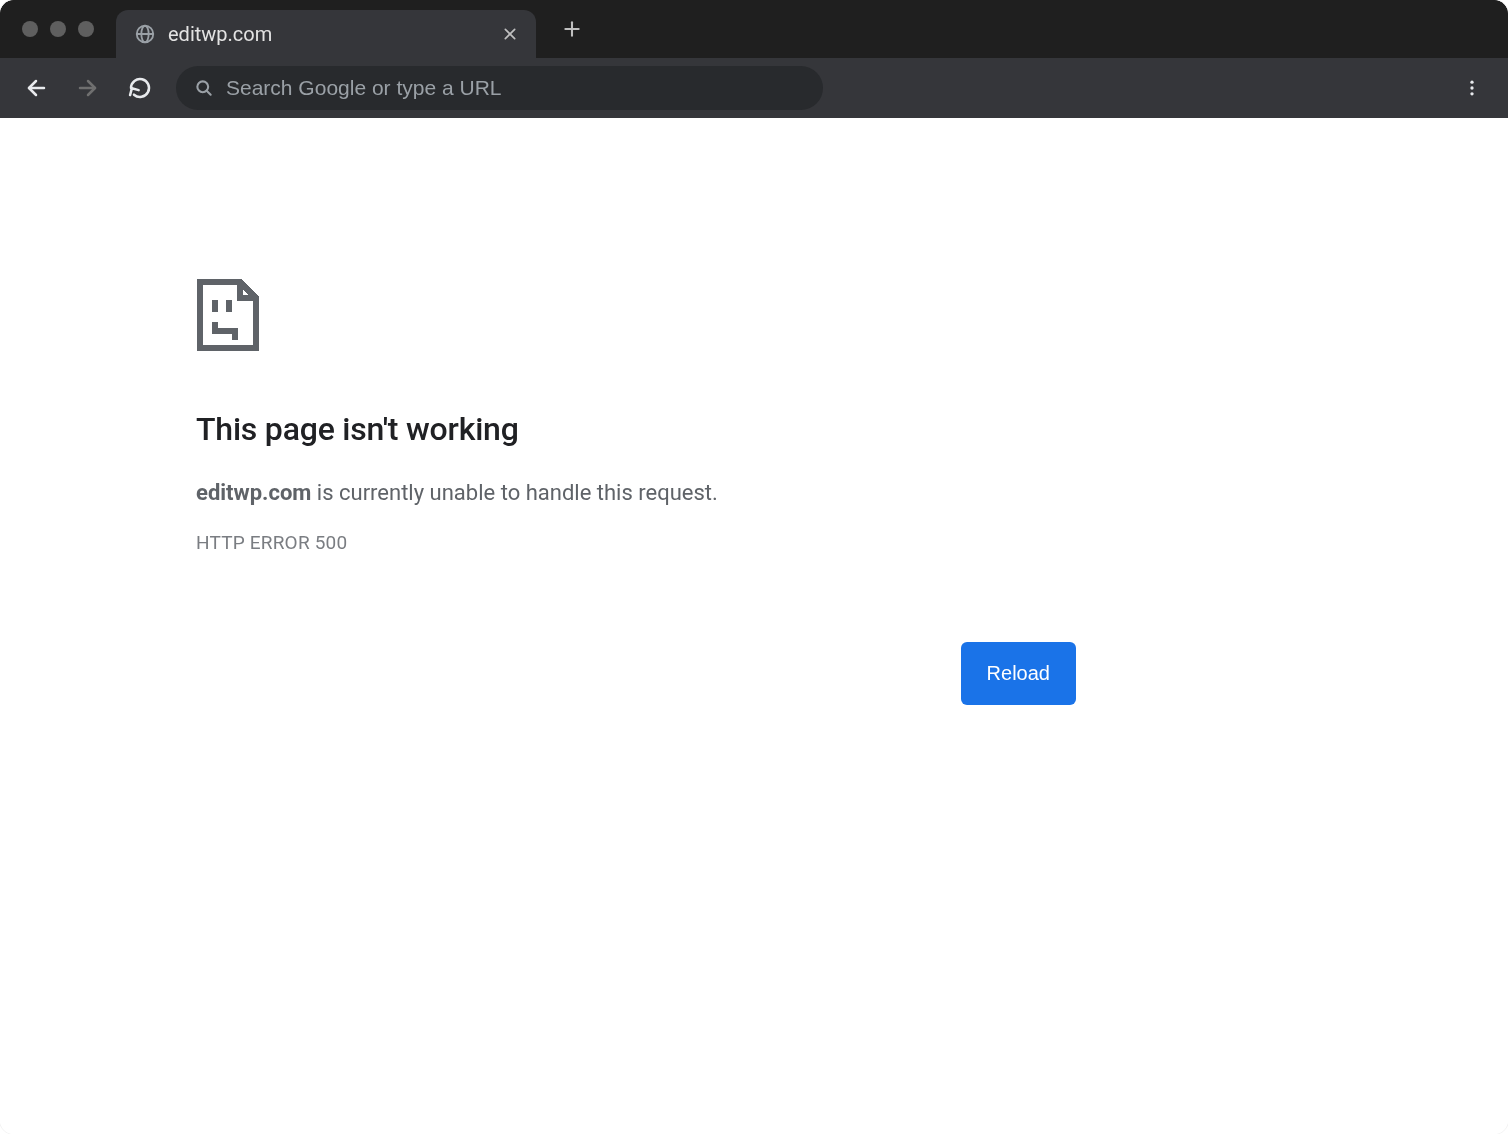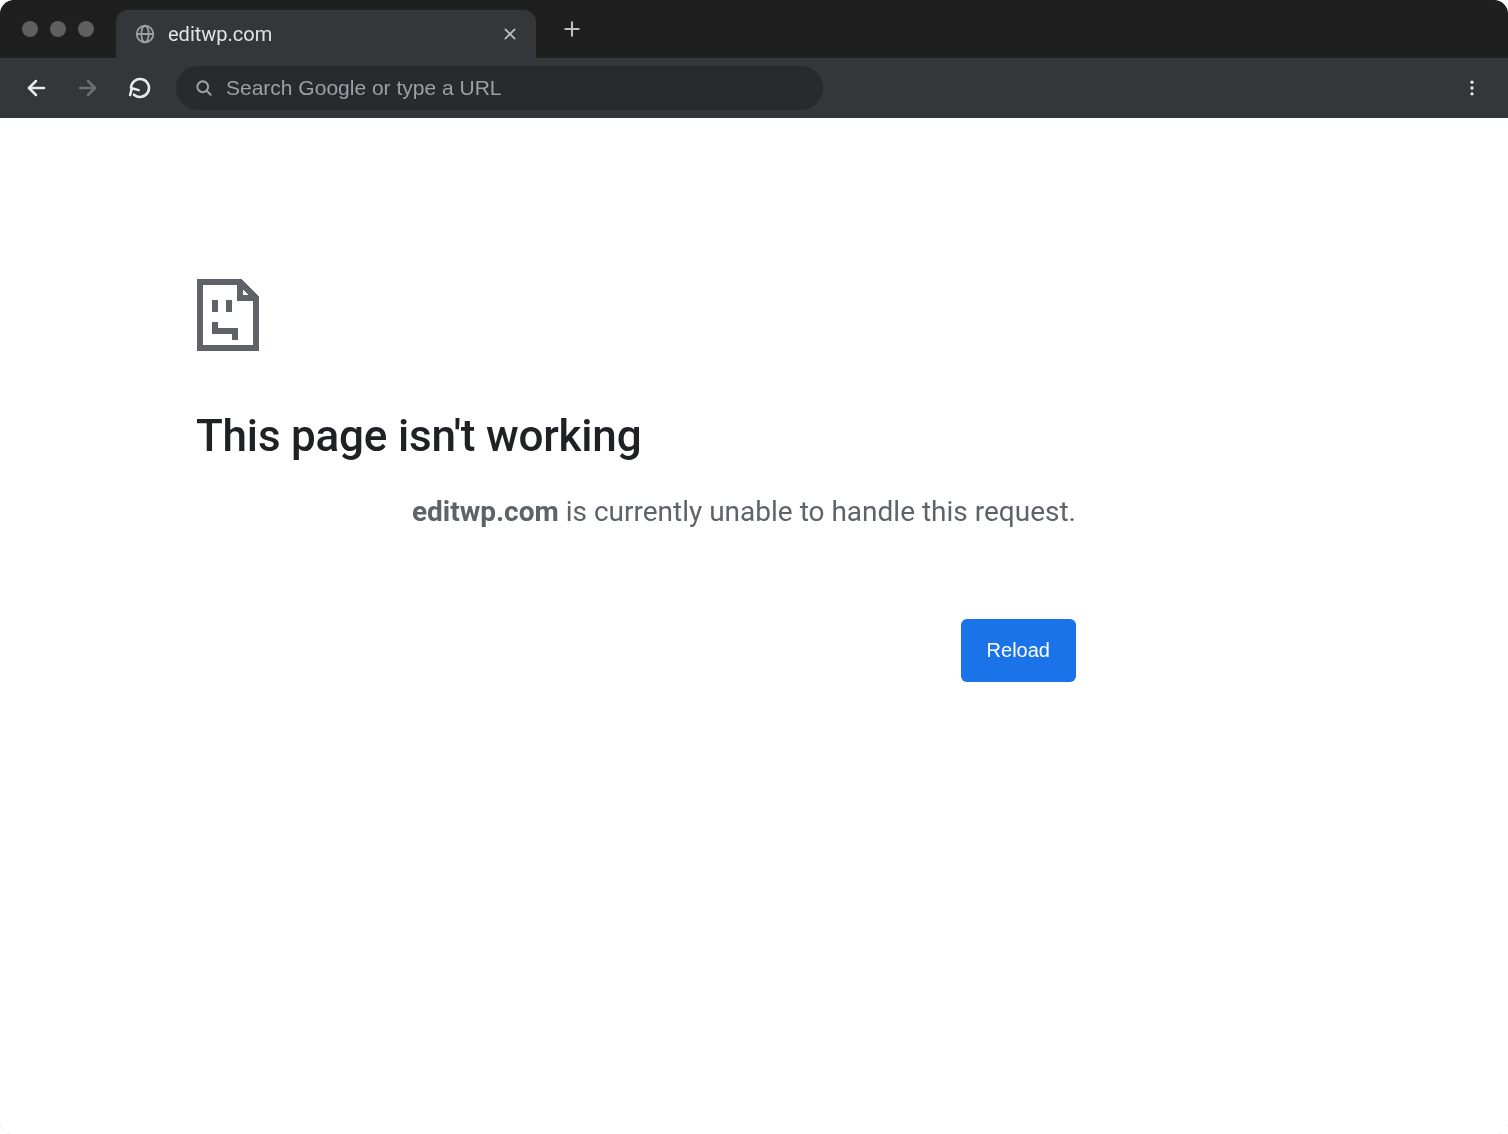--- a/index.html
+++ b/index.html
@@ -31,22 +31,22 @@
   .omnibox input::placeholder { color: #9aa0a6; }
   .toolbar-spacer { flex: 1; }
   .menu-btn { width: 44px; height: 44px; display: flex; align-items: center; justify-content: center; color: #e8eaed; border-radius: 50%; cursor: pointer; }
   .menu-btn svg { width: 20px; height: 20px; }
 
   
   .viewport { background: #fff; height: calc(1134px - 118px); overflow: auto; }
   .interstitial { width: 880px; margin-left: 196px; margin-top: 160px; }
   .broken-page { margin-bottom: 54px; }
   .broken-page svg { width: 64px; height: 74px; }
-  .err-title { font-size: 44px; font-weight: 500; color: #202124; letter-spacing: -0.2px; margin-bottom: 30px; }
-  .err-msg { font-size: 28px; color: #5f6368; margin-bottom: 22px; line-height: 1.4; text-align: right; }
+  .err-title { font-size: 32px; font-weight: 500; color: #202124; letter-spacing: -0.2px; margin-bottom: 30px; }
+  .err-msg { font-size: 22px; color: #5f6368; margin-bottom: 22px; line-height: 1.4; }
   .err-msg .domain { font-weight: 700; color: #5f6368; }
   .err-code { font-size: 19px; color: #7a7d82; letter-spacing: 0.2px; }
   .reload-row { display: flex; justify-content: flex-end; margin-top: 88px; }
   .reload-btn { background: #1a73e8; color: #fff; font-size: 20px; border: none; border-radius: 6px; padding: 20px 26px; cursor: pointer; font-weight: 500; }
 </style>
 </head>
 <body>
 
 <div class="chrome">
   <div class="tabstrip">
@@ -132,17 +132,18 @@
 
         <rect x="16" y="50" width="26" height="6" fill="#5f6368"></rect>
         <rect x="16" y="44" width="6" height="6" fill="#5f6368"></rect>
         <rect x="36" y="56" width="6" height="6" fill="#5f6368"></rect>
       </svg>
     </div>
     <h1 class="err-title">This page isn't working</h1>
     <p class="err-msg">
       <span class="domain">editwp.com</span><span> is currently unable to handle this request.</span>
     </p>
+    <p class="err-code">HTTP ERROR 500</p>
     <div class="reload-row">
       <button class="reload-btn">Reload</button>
     </div>
   </div>
 </div>
 
 </body></html>

